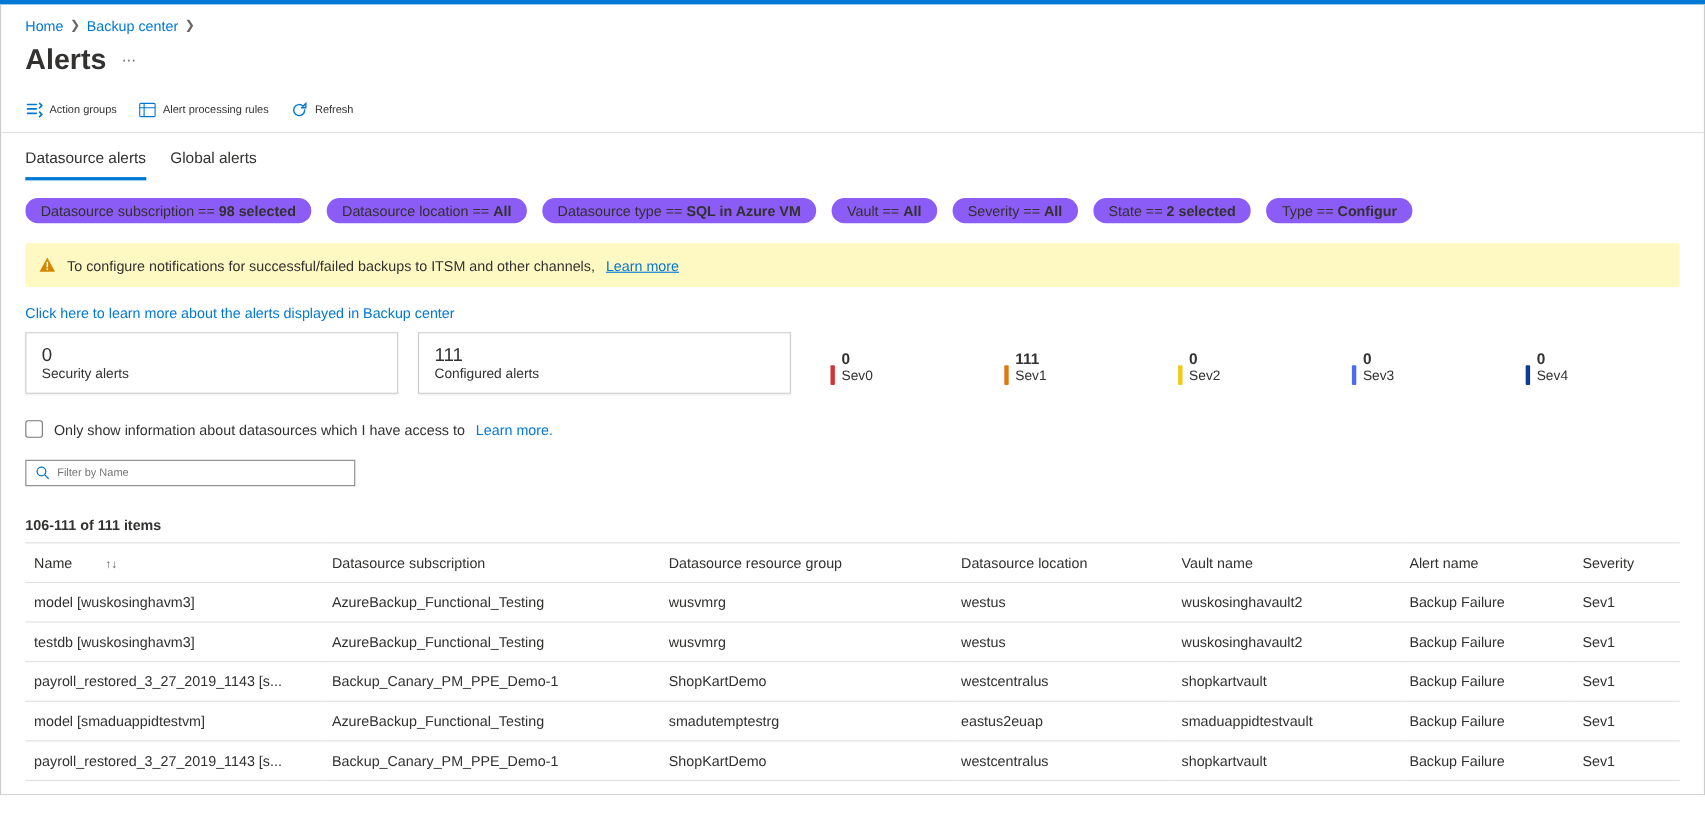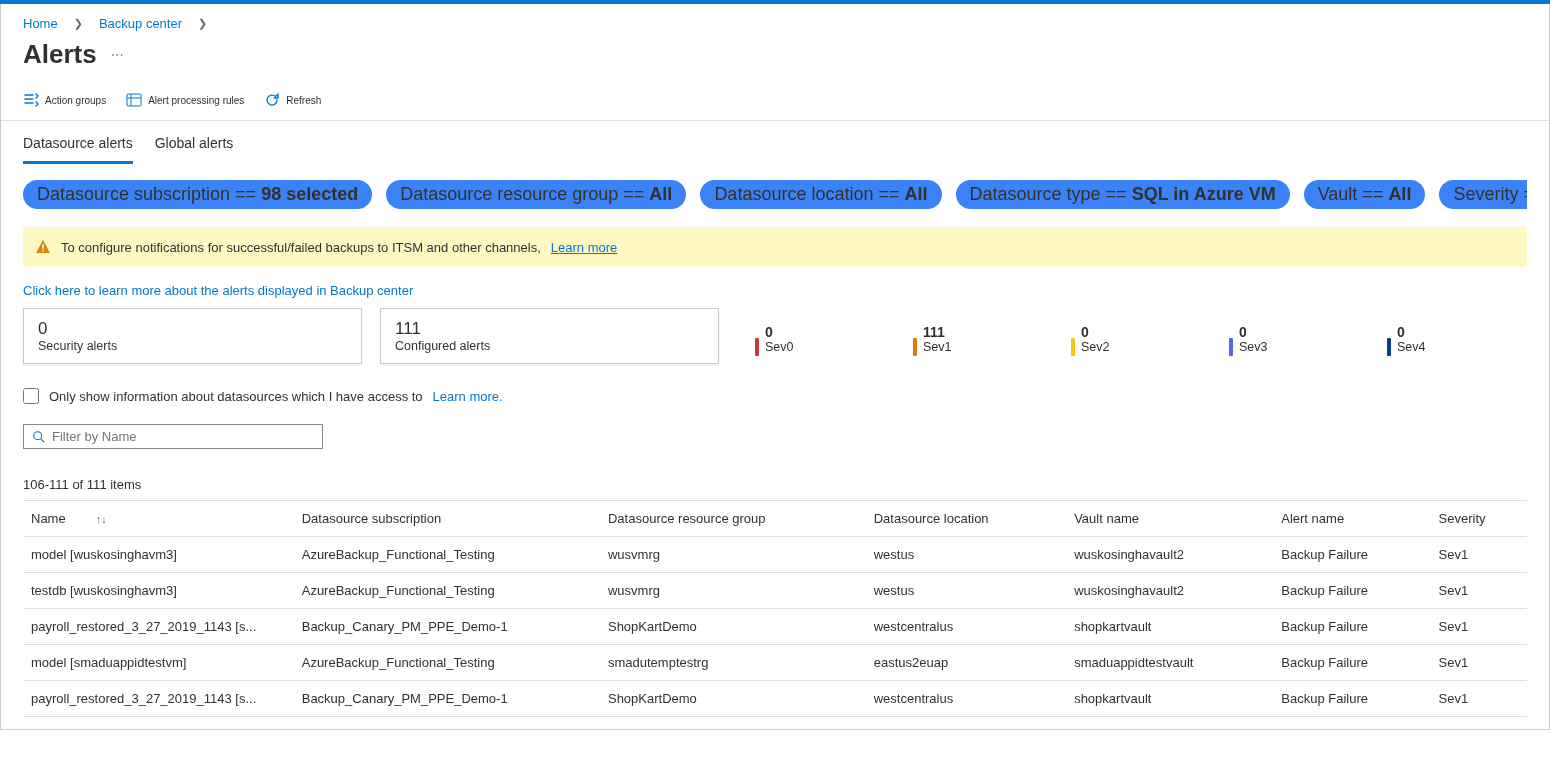--- a/index.html
+++ b/index.html
@@ -5,35 +5,35 @@
   * { box-sizing: border-box; margin: 0; padding: 0; }
   html, body {
     font-family: "Segoe UI", Tahoma, Geneva, Verdana, sans-serif;
     font-size: 13px;
     color: #323130;
     background: #fff;
     width: 1550px;
   }
   .top-bar { height: 4px; background: #0078d4; }
   .page { padding: 12px 0 0 0; border: 1px solid #ccc; border-top: none; }
-  .breadcrumb { display: flex; align-items: center; gap: 16px; padding: 0 22px; font-size: 13px; }
+  .breadcrumb { display: flex; gap: 6px; padding: 0 22px; font-size: 13px; }
   .breadcrumb a { color: #0078d4; text-decoration: none; }
   .breadcrumb .chev { color: #666; font-size: 11px; }
   .title-row { display: flex; align-items: center; gap: 14px; padding: 8px 22px 14px; }
   h1 { font-size: 26px; font-weight: 600; }
   .ellipsis { color: #666; cursor: pointer; }
   .toolbar { display:flex; gap: 20px; align-items:center; padding: 8px 22px 12px; border-bottom: 1px solid #e1dfdd; }
   .tool-btn { display:flex; align-items:center; gap:6px; color:#323130; cursor:pointer; font-size:10px; }
   .tool-btn .ic { color:#0078d4; display:inline-flex; }
   .tabs { display:flex; gap: 22px; padding: 0 22px; margin-top: 2px; border-bottom:none; }
   .tab { padding: 12px 0 10px; cursor:pointer; font-size:14px; color:#323130;text-align:right; }
   .tab.active { border-bottom: 3px solid #0078d4; font-weight:400; }
   .content { padding: 0 22px 12px; }
   .filter-row { display:flex; gap: 14px; padding: 16px 0 18px; overflow:hidden; white-space:nowrap; }
-  .pill { background:#3b82f6; border-radius: 16px; padding: 4px 14px; font-size:18px; color:#323130; cursor:pointer; }
+  .pill { background:#8b5cf6; border-radius: 16px; padding: 4px 14px; font-size:13px; color:#323130; cursor:pointer; }
   .pill strong { font-weight:600; }
   .info-banner { background:#fef9c3; padding: 12px 12px; display:flex; align-items:center; gap:10px; border-radius:2px; }
   .info-banner .warn { color:#d48600; }
   .info-banner a { color:#0078d4; text-decoration:underline; }
   .learn-link { color:#0078d4; text-decoration:none; display:inline-block; margin:16px 0 10px; }
   .ds-label { font-weight:600; padding-bottom:8px; }
   .summary-row { display:flex; align-items:stretch; gap:18px; }
   .summary-card { border:1px solid #ccc; box-shadow: 0 1px 2px rgba(0,0,0,.07); padding:10px 14px; width:410px; cursor:pointer; }
   .summary-card .n { font-size:17px; }
   .summary-card .lbl { font-size:12.5px; color:#333; }
@@ -43,23 +43,23 @@
   .sev-inner .lbl { font-size:12.5px; }
   .sev0 .sev-bar { background:#d13438; }
   .sev1 .sev-bar { background:#da7b11; }
   .sev2 .sev-bar { background:#f2c811; }
   .sev3 .sev-bar { background:#4f6bed; }
   .sev4 .sev-bar { background:#0b3b92; }
   .check-row { display:flex; align-items:center; gap:10px; padding:24px 0 20px; }
   .check-row input { width:16px; height:16px; }
   .check-row a { color:#0078d4; text-decoration:none; }
   .filter-input { display:flex; align-items:center; border:1px solid #8a8886; width:300px; padding:4px 8px; gap:6px; }
-  .filter-input input { border:none; outline:none; flex:1; font-size:13px; }
+  .filter-input input { border:none; outline:none; flex:1; font-size:10px; }
   .filter-input .sicon { color:#0078d4; }
-  .count-text { padding:28px 0 8px; }
+  .count-text { padding:28px 0 8px;font-weight:bold; }
   table { width:100%; border-collapse:collapse; }
   th, td { text-align:left; padding:10px 8px; border-bottom:1px solid #e1dfdd; font-size:13px; font-weight:400; white-space:nowrap; overflow:hidden; text-overflow:ellipsis; max-width:200px; }
   th { color:#323130; font-weight:400; border-top:1px solid #e1dfdd; }
   th.name-col { width:18%; }
   .sort-ic { color:#666; font-size:11px; margin-left:30px; }
   svg { display:block; }
 </style>
 </head>
 <body>
 
@@ -107,21 +107,20 @@
   </div>
 
   <div class="tabs">
     <div class="tab active">Datasource alerts</div>
     <div class="tab">Global alerts</div>
   </div>
 
   <div class="content">
     <div class="filter-row">
       <span class="pill"><span>Datasource subscription == </span><strong>98 selected</strong></span>
-      <span class="pill"><span>Datasource resource group == </span><strong>All</strong></span>
       <span class="pill"><span>Datasource location == </span><strong>All</strong></span>
       <span class="pill"><span>Datasource type == </span><strong>SQL in Azure VM</strong></span>
       <span class="pill"><span>Vault == </span><strong>All</strong></span>
       <span class="pill"><span>Severity == </span><strong>All</strong></span>
       <span class="pill"><span>State == </span><strong>2 selected</strong></span>
       <span class="pill"><span>Type == </span><strong>Configur</strong></span>
     </div>
 
     <div class="info-banner">
       <span class="warn">

